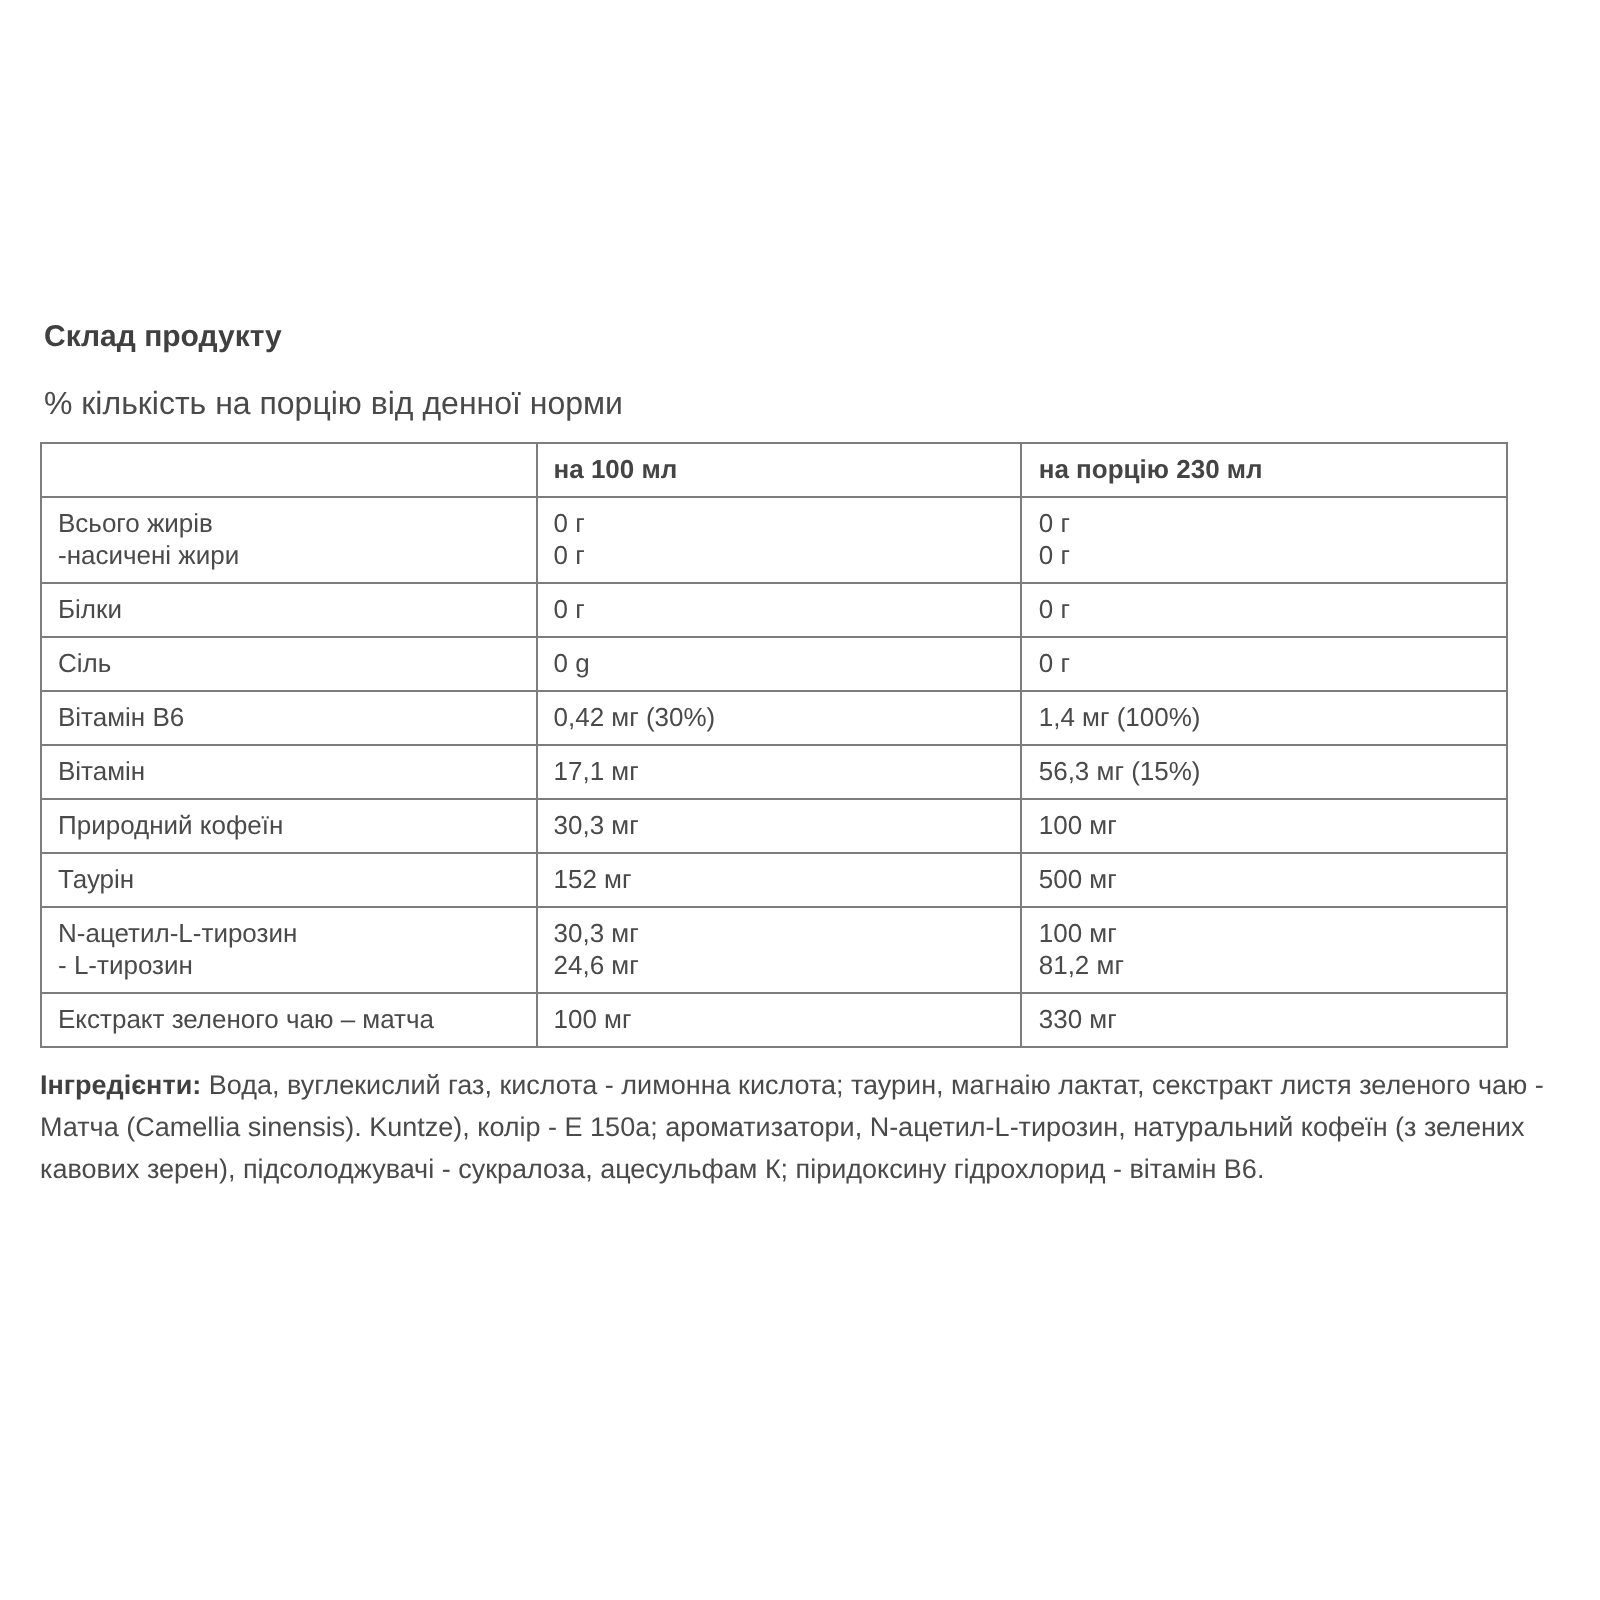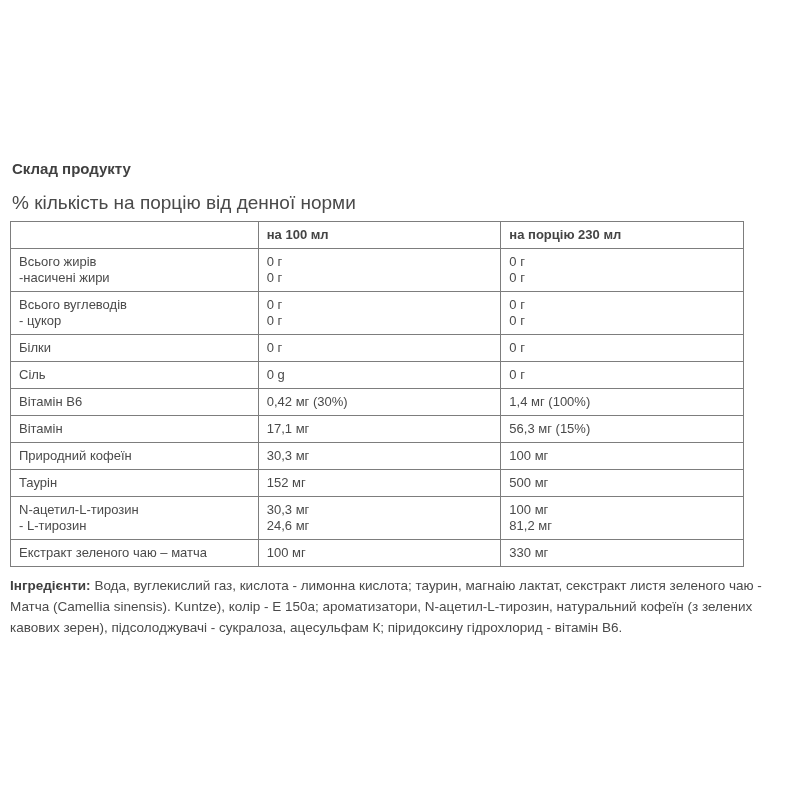--- a/index.html
+++ b/index.html
@@ -8,32 +8,32 @@
     background: #ffffff;
   }
   body {
     width: 800px;
     height: 800px;
     font-family: "Liberation Sans", "DejaVu Sans", sans-serif;
     color: #4a4a4a;
     overflow: hidden;
   }
   .page {
-    padding: 160px 10px 0 10px;
+    padding: 160px 10px 0 20px;
     box-sizing: border-box;
   }
   .section-title {
     font-size: 15px;
     font-weight: bold;
     color: #404040;
     margin: 0 0 16px 2px;
     line-height: 18px;
   }
   .section-subtitle {
-    font-size: 19px;
+    font-size: 16px;
     font-weight: normal;
     color: #4a4a4a;
     margin: 12px 0 10px 2px;
     line-height: 17px;
   }
   table.nutrition {
     border-collapse: collapse;
     width: 734px;
     table-layout: fixed;
   }
@@ -93,28 +93,20 @@
     <tbody>
       <tr>
         <td class="label-cell">Всього жирів
 -насичені жири</td>
         <td>0 г
 0 г</td>
         <td>0 г
 0 г</td>
       </tr>
       <tr>
-        <td class="label-cell">Всього вуглеводів
-- цукор</td>
-        <td>0 г
-0 г</td>
-        <td>0 г
-0 г</td>
-      </tr>
-      <tr>
         <td class="label-cell">Білки</td>
         <td>0 г</td>
         <td>0 г</td>
       </tr>
       <tr>
         <td class="label-cell">Сіль</td>
         <td>0 g</td>
         <td>0 г</td>
       </tr>
       <tr>

